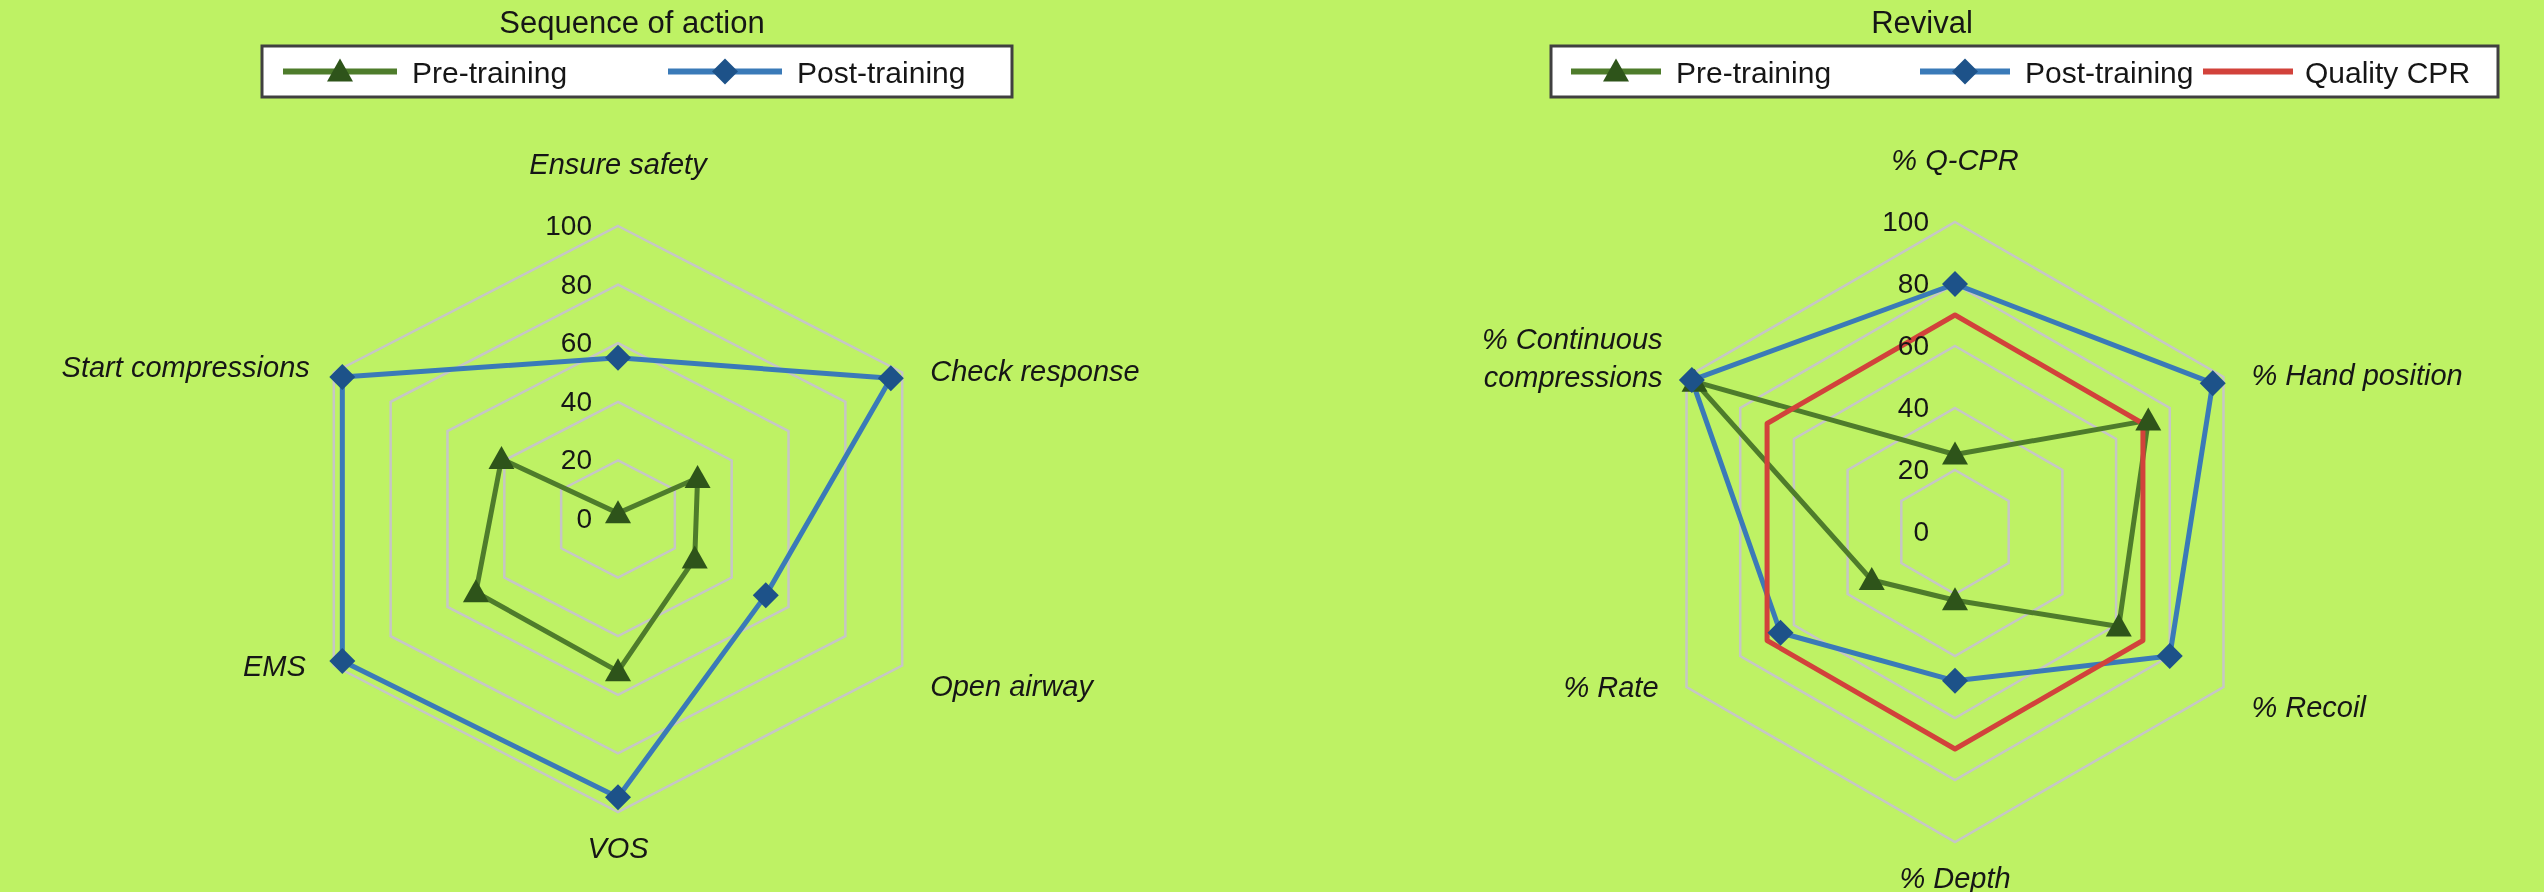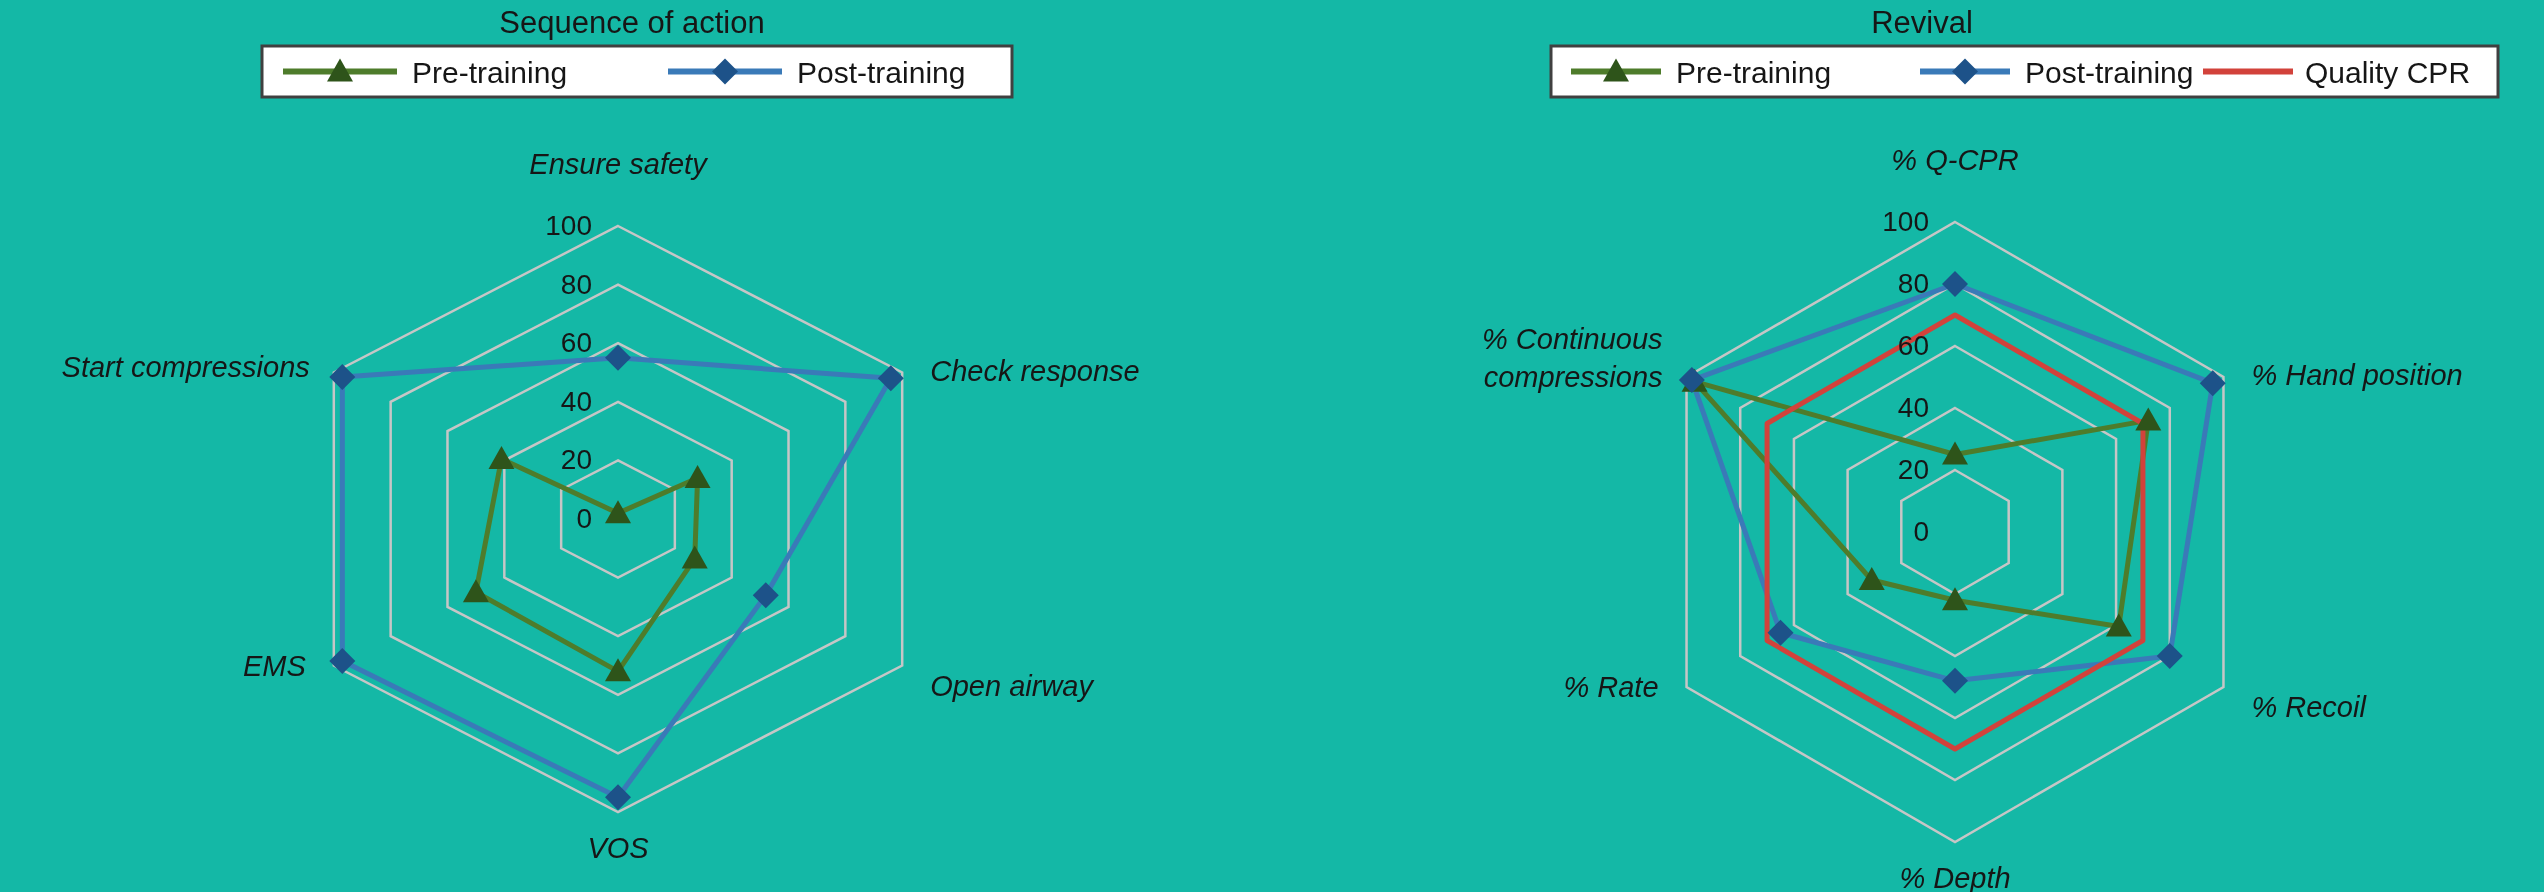--- a/index.html
+++ b/index.html
@@ -8,21 +8,21 @@
     background: #ffffff;
     width: 2544px;
     height: 892px;
     overflow: hidden;
     font-family: "Liberation Sans", sans-serif;
   }
   #stage {
     position: relative;
     width: 2544px;
     height: 892px;
-    background: #14b8a6;
+    background: #bef264;
   }
   svg { position: absolute; left: 0; top: 0; }
   text { fill: #161616; }
   .chart-title { font-size: 31px; }
   .legend-label { font-size: 30px; }
   .tick-label { font-size: 28px; }
   .axis-label { font-size: 29px; font-style: italic; }
 </style>
 </head>
 <body>

